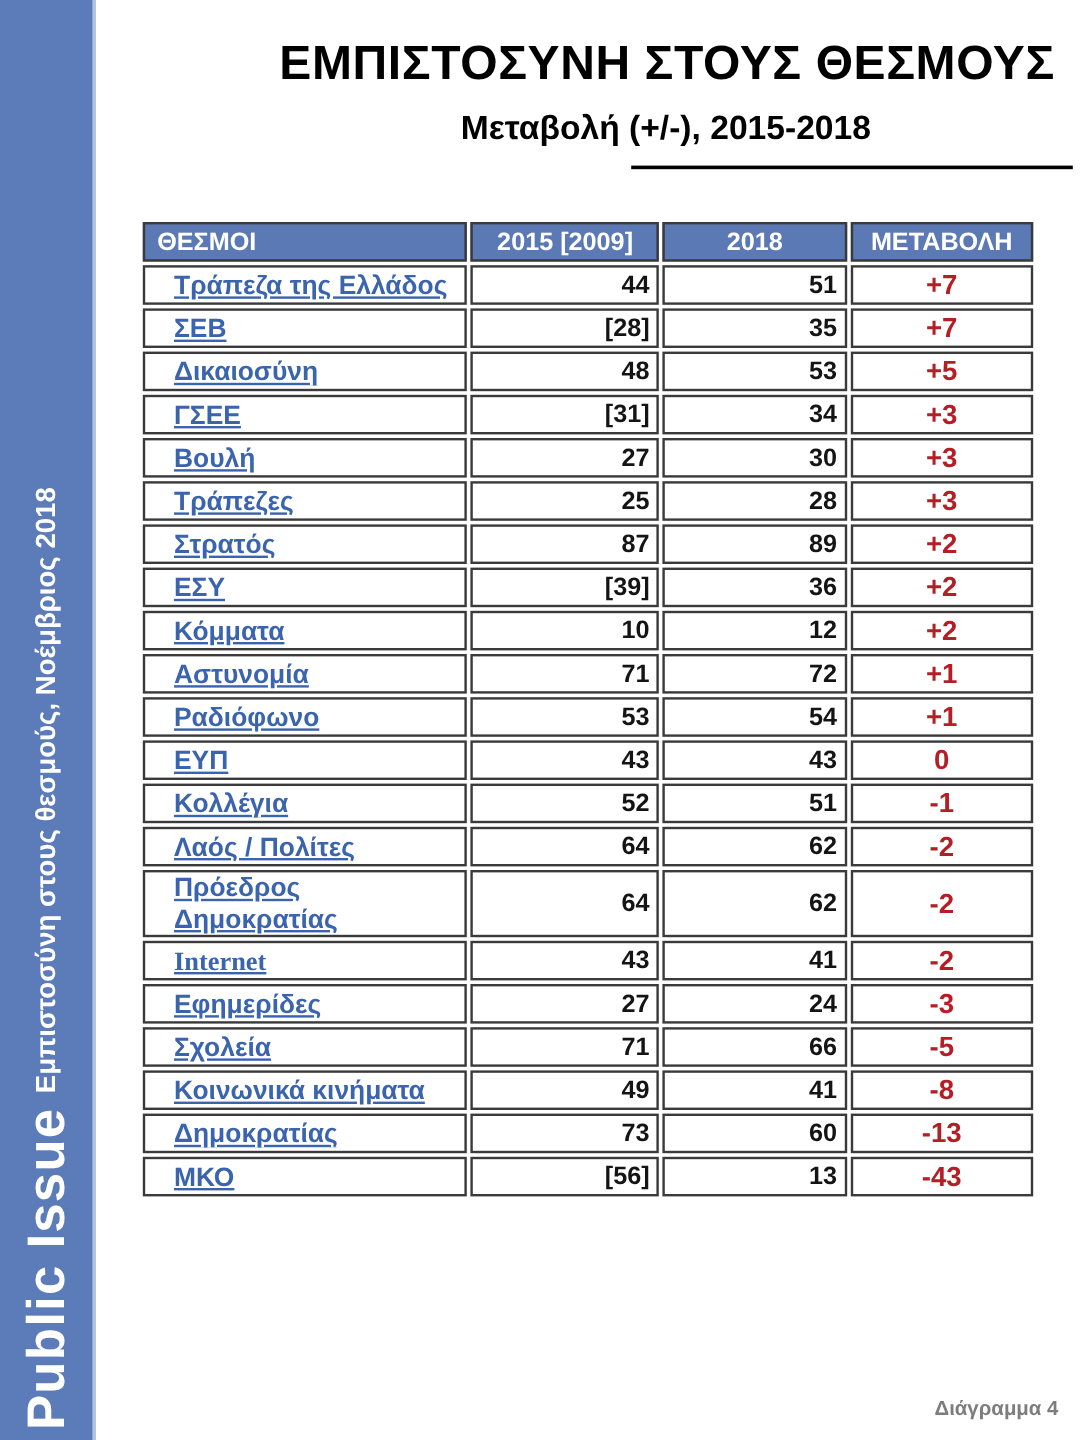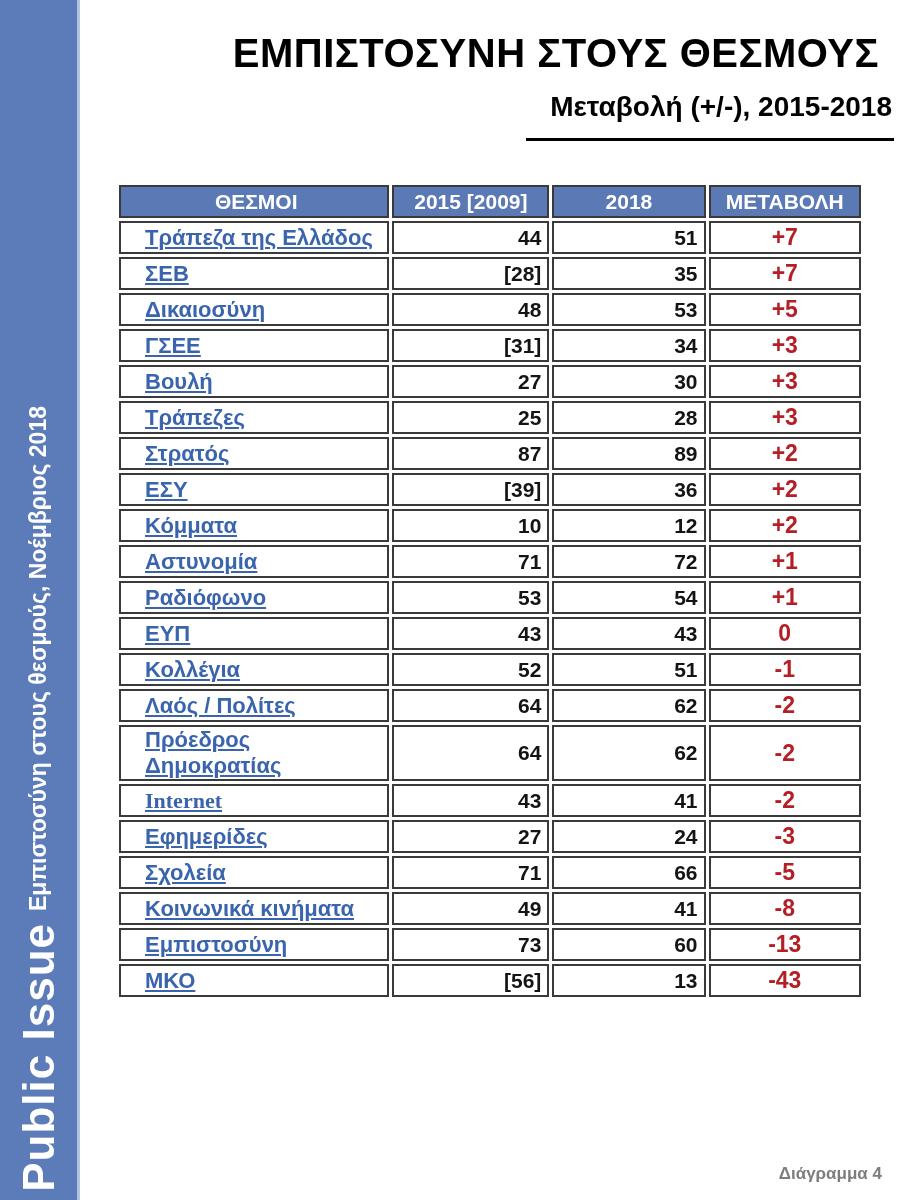--- a/index.html
+++ b/index.html
@@ -23,36 +23,36 @@
     writing-mode: vertical-rl;
     transform: rotate(180deg);
     color: #fff; white-space: nowrap; font-weight: bold;
   }
   .sidebar .caption { font-size: 23px; margin-bottom: 12px; }
   .sidebar .brand   { font-size: 44px; letter-spacing: 1px; }
 
   
   .titleblock { position: absolute; top: 16px; right: 6px; text-align: right; color: #000; }
   .titleblock h1 { margin: 15px; font-size: 40px; font-weight: bold; letter-spacing: 0.5px; }
-  .titleblock h2 { margin: 7px 2px 0 0; font-size: 28px; font-weight: bold; }
+  .titleblock h2 { margin: 7px 2px 0 0; font-size: 28px; font-weight: bold; text-align: center; }
   .titleblock .rule { width: 368px; height: 3px; background: #000; margin: 15px 0 0 auto; }
 
   
   .tablewrap { position: absolute; left: 116px; top: 182px; width: 748px; }
   table { border-collapse: separate; border-spacing: 3px; width: 100%; table-layout: fixed; }
   col.c-inst { width: 36.9%; }
   col.c-2015 { width: 21.4%; }
   col.c-2018 { width: 20.9%; }
   col.c-chg  { width: 20.8%; }
   th, td { border: 2px solid #3A3A3A; height: 33px; padding: 0 6px; overflow: hidden; }
   th {
     background: #5B79B4; color: #fff;
     font-size: 21px; font-weight: bold; text-align: center;
   }
-  th:first-child { text-align: center; padding-left: 10px; }
+  th:first-child { text-align: left; padding-left: 10px; }
   td { background: #fff; }
   td.label { color: #3A64AE; font-size: 22px; font-weight: bold; text-align: left; padding-left: 24px; text-decoration: underline; }
   td.label.serif { font-family: "Liberation Serif", serif; }
   td.num { color: #141414; font-size: 21px; font-weight: bold; text-align: right; }
   td.change { color: #B41E24; font-size: 23px; font-weight: bold; text-align: center; }
 
   .footnote {
     position: absolute; right: 18px; bottom: 16px;
     color: #7D7D7D; font-size: 17px; font-weight: bold;
   }
@@ -198,21 +198,21 @@
             <td class="num">66</td>
             <td class="change">-5</td>
           </tr>
           <tr>
             <td class="label">Κοινωνικά κινήματα</td>
             <td class="num">49</td>
             <td class="num">41</td>
             <td class="change">-8</td>
           </tr>
           <tr>
-            <td class="label">Εμπιστοσύνη</td>
+            <td class="label">Δημοκρατίας</td>
             <td class="num">73</td>
             <td class="num">60</td>
             <td class="change">-13</td>
           </tr>
           <tr>
             <td class="label">ΜΚΟ</td>
             <td class="num">[56]</td>
             <td class="num">13</td>
             <td class="change">-43</td>
           </tr>

